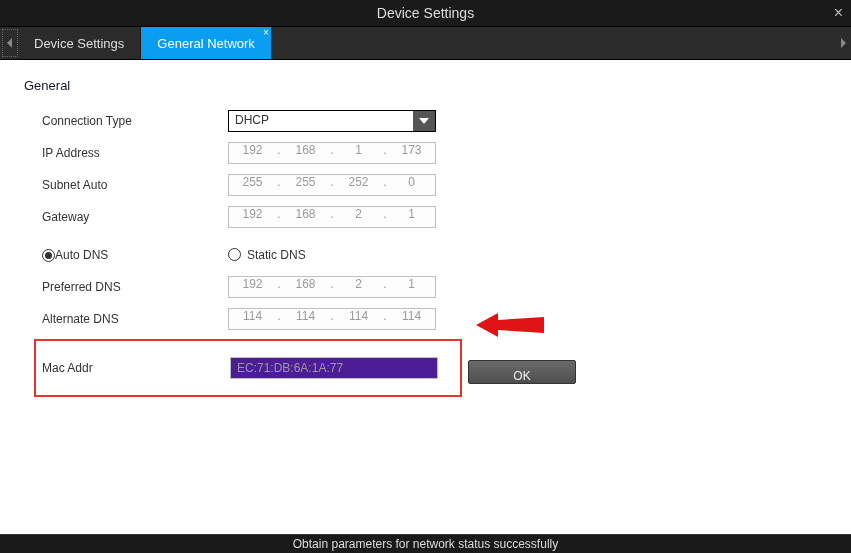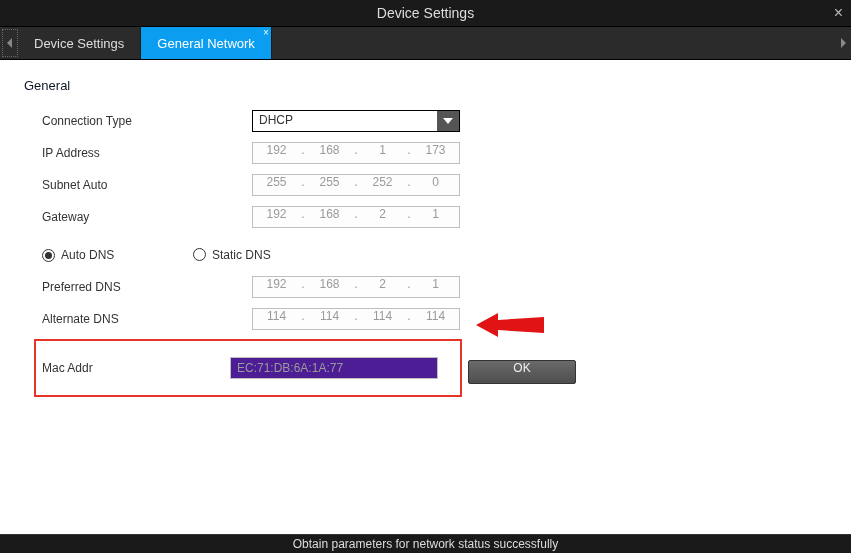--- a/index.html
+++ b/index.html
@@ -35,21 +35,21 @@
 
   .content {
     background: #fff; margin: 0; height: 474px; padding: 18px 24px; position: relative;
   }
   .section-title { font-size: 13px; color: #0f172a; margin-bottom: 12px; }
   .form { margin-left: 18px; }
   .row {
     display: flex; align-items: center; height: 32px; font-size: 12px; color: #333;
   }
   .row .label { width: 186px; }
-  .row .field { display: flex; align-items: center; gap: 8px; margin-left: 24px; }
+  .row .field { display: flex; align-items: center; gap: 8px; }
 
   .select {
     display: flex; width: 208px; height: 22px; border: 1px solid #000;
   }
   .select-val { flex: 1; padding: 2px 6px; font-size: 12px; background: #fff; }
   .select-btn {
     width: 22px; background: #555; display: flex; align-items: center; justify-content: center;
   }
   .select-btn svg { fill: #fff; }
 
@@ -59,21 +59,21 @@
   }
   .ipbox span { flex: 1; text-align: center; }
   .ipbox .dot { flex: 0 0 auto; width: 6px; text-align: center; }
 
   .textbox {
     width: 208px; height: 22px; border: 1px solid #bfbfbf; padding: 2px 6px;
     font-size: 12px; color: #9a9a9a; background: #4c1d95; display: flex; align-items: center;
   }
 
   .radio-row { display: flex; gap: 0; }
-  .radio-row .label { width: 151px; display: flex; align-items: center; gap: 6px; }
+  .radio-row .label { width: 186px; display: flex; align-items: center; }
   .radio-row .second { display: flex; align-items: flex-start; gap: 6px; }
   .radio {
     width: 13px; height: 13px; border: 1px solid #333; border-radius: 50%; display: inline-flex;
     align-items: center; justify-content: center;
   }
   .radio.checked::after {
     content: ""; width: 7px; height: 7px; background: #333; border-radius: 50%;
   }
 
   .highlight {
@@ -82,21 +82,21 @@
   }
   .highlight .label { width: 188px; font-size: 12px; color: #333; }
 
   .arrow {
     position: absolute; left: 476px; top: 250px;
   }
 
   .ok-btn {
     position: absolute; left: 468px; top: 300px; width: 108px; height: 24px;
     background: linear-gradient(#6a6a6a, #4e4e4e); color: #eee; font-size: 12px;
-    border: 1px solid #333; border-radius: 2px; display: flex; align-items: flex-start; justify-content: center;
+    border: 1px solid #333; border-radius: 2px; display: flex; align-items: flex-end; justify-content: center;
     cursor: pointer;
   }
 
   .statusbar {
     position: absolute; bottom: 0; left: 0; right: 0; height: 19px; background: #1a1a1a;
     color: #ddd; font-size: 12px; display: flex; align-items: center; justify-content: center;
     border-top: 1px solid #333;
   }
 </style>
 </head>

